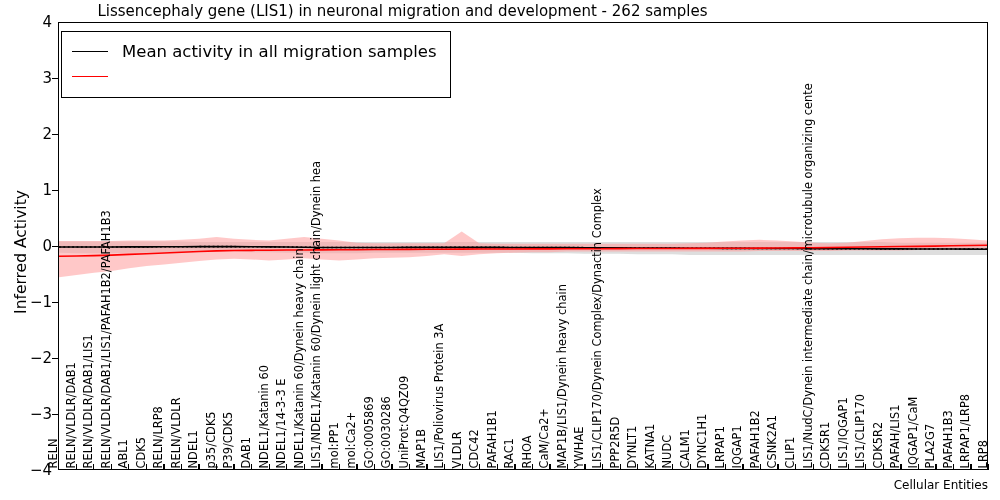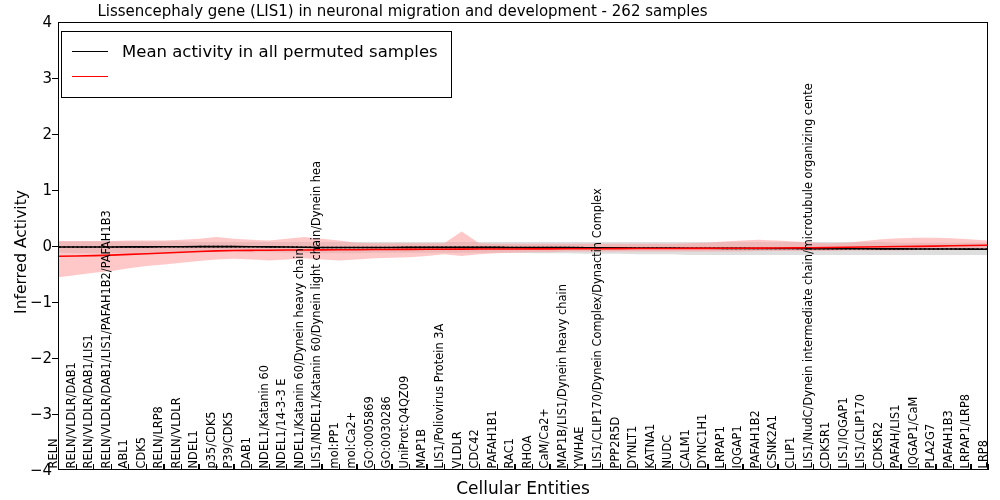--- a/index.html
+++ b/index.html
@@ -36,22 +36,22 @@
   
   #xticks{position:absolute;left:58px;top:470px;width:930px;height:0;}
   .xtick-mark{position:absolute;top:-6px;width:1.3px;height:6px;background:#000;}
   #xlabels{position:absolute;left:58px;top:0;width:930px;height:500px;pointer-events:none;}
   .xlab{
     position:absolute;bottom:0;transform-origin:left bottom;
     transform:rotate(-90deg) translateY(5.2px);
     font-size:11.4px;line-height:11.4px;color:#000;white-space:nowrap;
   }
   #xaxis-title{
-    position:absolute;left:58px;top:478px;width:930px;text-align:center;
-    font-size:17px;color:#000;
+    position:absolute;left:58px;top:478px;width:930px;text-align:right;
+    font-size:12px;color:#000;
   }
 
   
   #legend{
     position:absolute;left:61px;top:31px;
     border:1.3px solid #000;background:#fff;
     padding:7px 13px 8px 10px;box-sizing:border-box;
   }
   .legend-row{display:flex;align-items:center;height:25px;}
   .legend-swatch{width:36px;height:0;border-top:1.6px solid #000;margin-right:14px;flex:0 0 36px;}
@@ -209,20 +209,20 @@
       <div class="xlab" style="left: 890.906px; bottom: 32px;">PAFAH1B3</div>
       <div class="xlab" style="left: 908.453px; bottom: 32px;">LRPAP1/LRP8</div>
       <div class="xlab" style="left: 926px; bottom: 32px;">LRP8</div>
     </div>
 
   <div id="xaxis-title">Cellular Entities</div>
 
   <div id="legend">
     <div class="legend-row">
       <span class="legend-swatch"></span>
-      <span class="legend-text">Mean activity in all permuted samples</span>
+      <span class="legend-text">Mean activity in all migration samples</span>
     </div>
     <div class="legend-row">
       <span class="legend-swatch red"></span>
     </div>
   </div>
 
 </div>
 
 </body></html>

